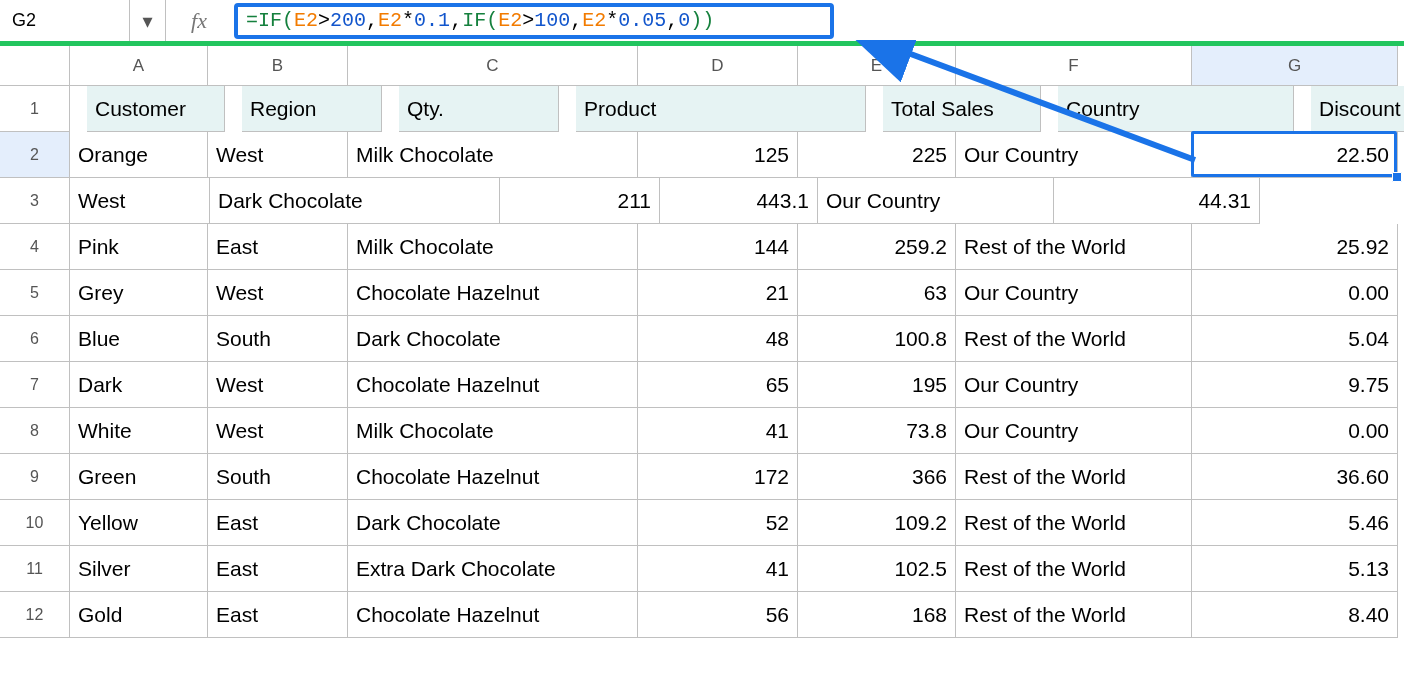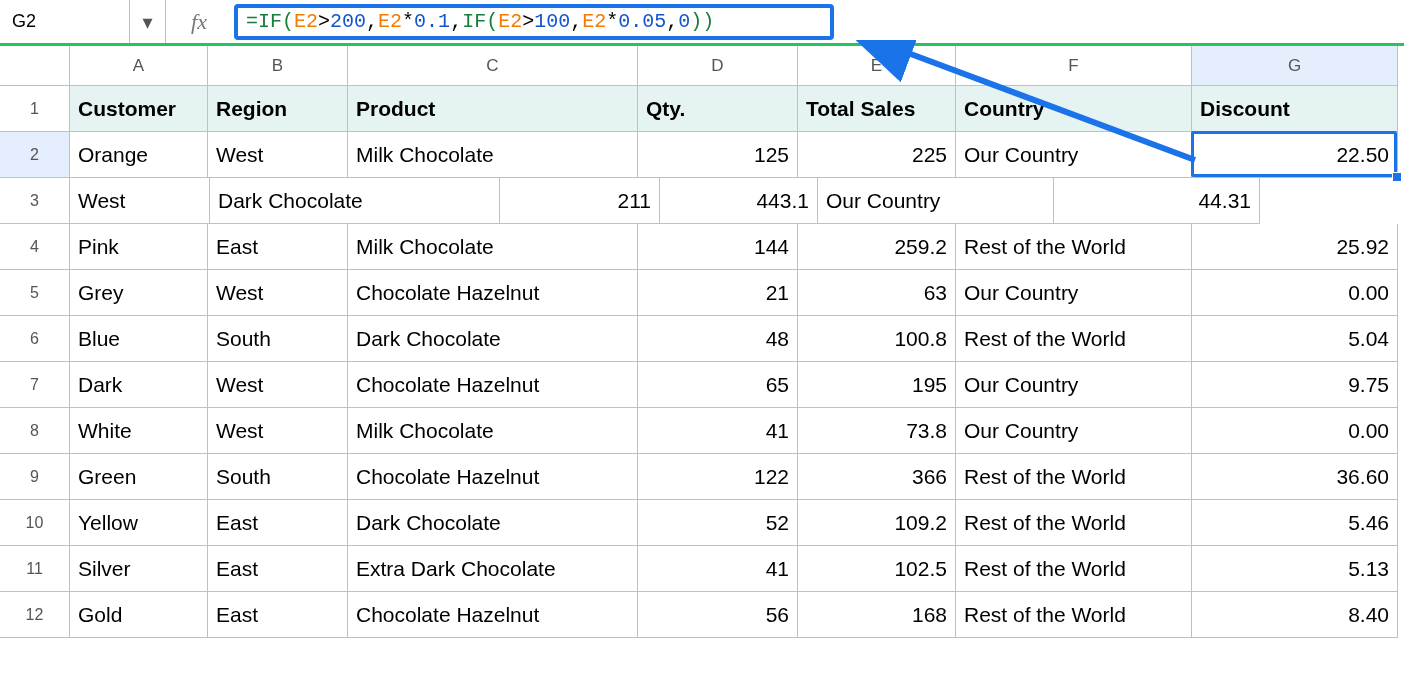--- a/index.html
+++ b/index.html
@@ -3,21 +3,21 @@
 <meta charset="utf-8">
 <style>
   * { box-sizing: border-box; margin: 0; padding: 0; }
   body { font-family: Arial, sans-serif; font-size: 20px; color: #000; background: #fff; user-select: none; }
 
   
   .top-bar {
     display: flex;
     align-items: center;
     height: 46px;
-    border-bottom: 3px solid #22c55e;
+    border-bottom: 5px solid #22c55e;
     background: #fff;
   }
   .name-box {
     width: 130px;
     padding: 0 12px;
     font-size: 18px;
     height: 100%;
     display: flex;
     align-items: center;
     border-right: 1px solid #c0c0c0;
@@ -122,22 +122,23 @@
     border-bottom: 1px solid #c0c0c0;
     display: flex;
     align-items: center;
     padding: 0 8px;
     font-size: 21px;
     background: #fff;
     overflow: hidden;
     white-space: nowrap;
   }
   .hdrcell {
-    font-weight: bold;
+    font-weight: normal;
     background: #e6f3f3;
+    margin-left: 17px;
   }
   .right { justify-content: flex-end; }
 
   
   .cA { width: 138px; flex:0 0 138px; }
   .cB { width: 140px; flex:0 0 140px; }
   .cC { width: 290px; flex:0 0 290px; }
   .cD { width: 160px; flex:0 0 160px; }
   .cE { width: 158px; flex:0 0 158px; }
   .cF { width: 236px; flex:0 0 236px; }
@@ -215,22 +216,22 @@
         <div class="colhead cC">C</div>
         <div class="colhead cD">D</div>
         <div class="colhead cE">E</div>
         <div class="colhead cF">F</div>
         <div class="colhead cG active">G</div>
       </div>
       <div class="row">
         <div class="rowhead">1</div>
         <div class="cell hdrcell cA">Customer</div>
         <div class="cell hdrcell cB">Region</div>
+        <div class="cell hdrcell cD">Qty.</div>
         <div class="cell hdrcell cC">Product</div>
-        <div class="cell hdrcell cD">Qty.</div>
         <div class="cell hdrcell cE">Total Sales</div>
         <div class="cell hdrcell cF">Country</div>
         <div class="cell hdrcell cG">Discount</div>
       </div>
       <div class="row">
         <div class="rowhead active">2</div>
         <div class="cell cA">Orange</div>
         <div class="cell cB">West</div>
         <div class="cell cC">Milk Chocolate</div>
         <div class="cell cD right">125</div>
@@ -295,21 +296,21 @@
         <div class="cell cD right">41</div>
         <div class="cell cE right">73.8</div>
         <div class="cell cF">Our Country</div>
         <div class="cell cG right">0.00</div>
       </div>
       <div class="row">
         <div class="rowhead">9</div>
         <div class="cell cA">Green</div>
         <div class="cell cB">South</div>
         <div class="cell cC">Chocolate Hazelnut</div>
-        <div class="cell cD right">122</div>
+        <div class="cell cD right">172</div>
         <div class="cell cE right">366</div>
         <div class="cell cF">Rest of the World</div>
         <div class="cell cG right">36.60</div>
       </div>
       <div class="row">
         <div class="rowhead">10</div>
         <div class="cell cA">Yellow</div>
         <div class="cell cB">East</div>
         <div class="cell cC">Dark Chocolate</div>
         <div class="cell cD right">52</div>

